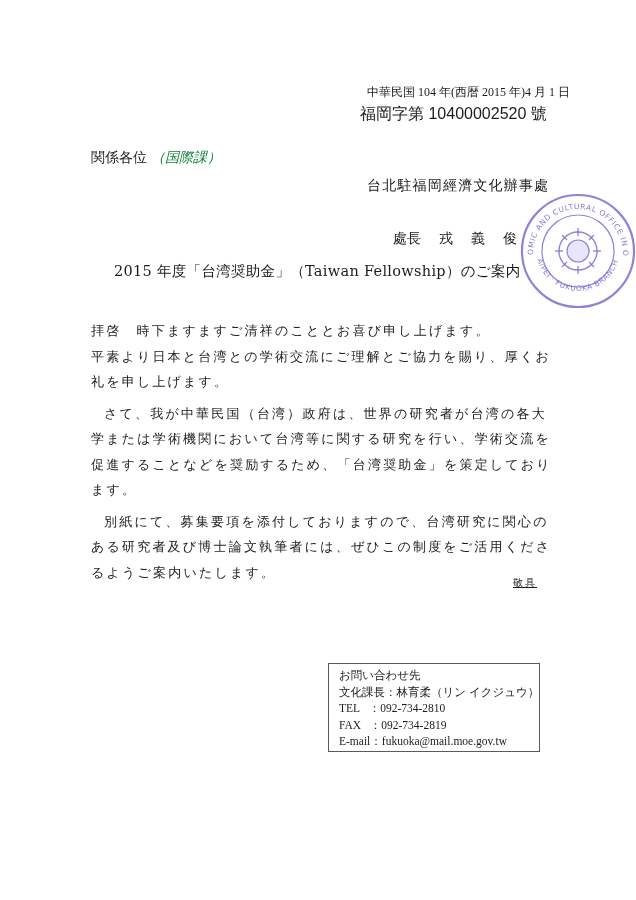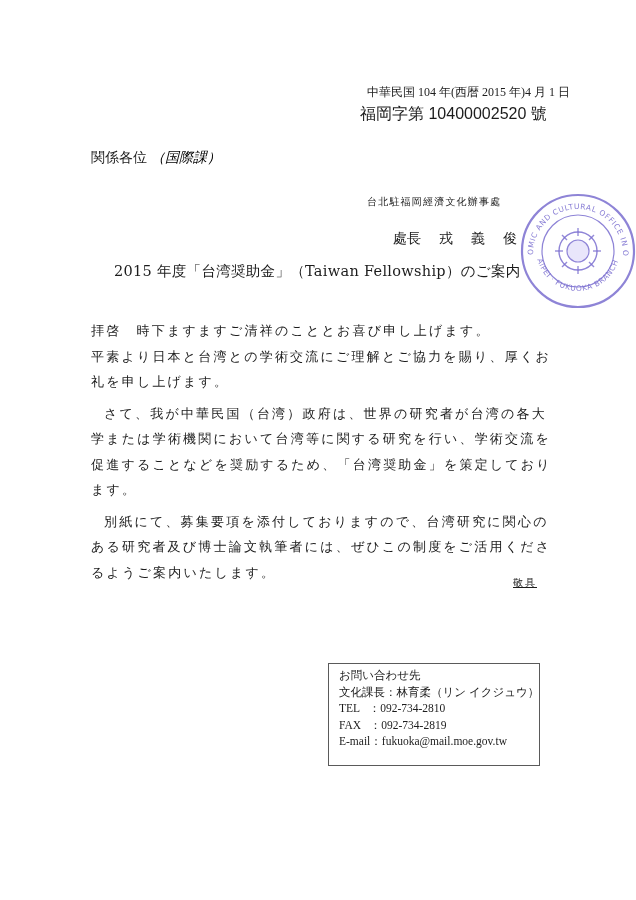--- a/index.html
+++ b/index.html
@@ -5,34 +5,34 @@
   html, body { margin: 0; padding: 0; background: #fff; }
   body {
     width: 636px; height: 900px; position: relative; overflow: hidden;
     font-family: "DejaVu Serif", "Liberation Serif", serif;
     color: #1c1c1c;
   }
   .abs { position: absolute; }
   .header-date { left: 367px; top: 84px; font-size: 12px; font-family: "Liberation Serif", serif; white-space: nowrap; }
   .header-ref  { left: 360px; top: 104px; font-size: 16px; font-family: Liberation Sans, sans-serif; white-space: nowrap; }
   .addressee   { left: 91px; top: 149px; font-size: 14px; white-space: nowrap; }
-  .addressee .hand { font-style: italic; color: #000000; margin-left: 4px; }
-  .sender-org  { left: 367px; top: 195px; font-size: 10px; letter-spacing: 1.2px; white-space: nowrap; }
+  .addressee .hand { font-style: italic; color: #15803d; margin-left: 4px; }
+  .sender-org  { left: 367px; top: 177px; font-size: 14px; letter-spacing: 1.2px; white-space: nowrap; }
   .sender-name { left: 393px; top: 222px; font-size: 14px; white-space: nowrap; word-spacing: 0; margin-top: 8px; }
   .sender-name span { margin-right: 18px; }
   .title       { left: 114px; top: 262px; font-size: 14.5px; white-space: nowrap; letter-spacing: 0.3px; }
   .body-text {
     left: 91px; top: 318px; width: 470px; font-size: 13px; line-height: 25.5px;
     letter-spacing: 2.2px;
   }
   .body-text p { margin: 0 0 6px 0; }
   .body-text p.indent { text-indent: 1em; }
   .closing { left: 513px; top: 576px; font-size: 10px; letter-spacing: 2px; white-space: nowrap; text-decoration: underline; }
   .contact-box {
-    left: 328px; top: 663px; width: 212px; height: 103px;
+    left: 328px; top: 663px; width: 212px; height: 89px;
     border: 1.3px solid #5a5a5a; box-sizing: border-box;
     padding: 3px 0 0 10px;
     font-family: "Liberation Serif", serif; font-size: 11.5px; line-height: 16.6px;
   }
   .contact-box div { white-space: nowrap; }
   .stamp {
     left: 519px; top: 192px; width: 118px; height: 118px;
   }
 </style>
 </head>

